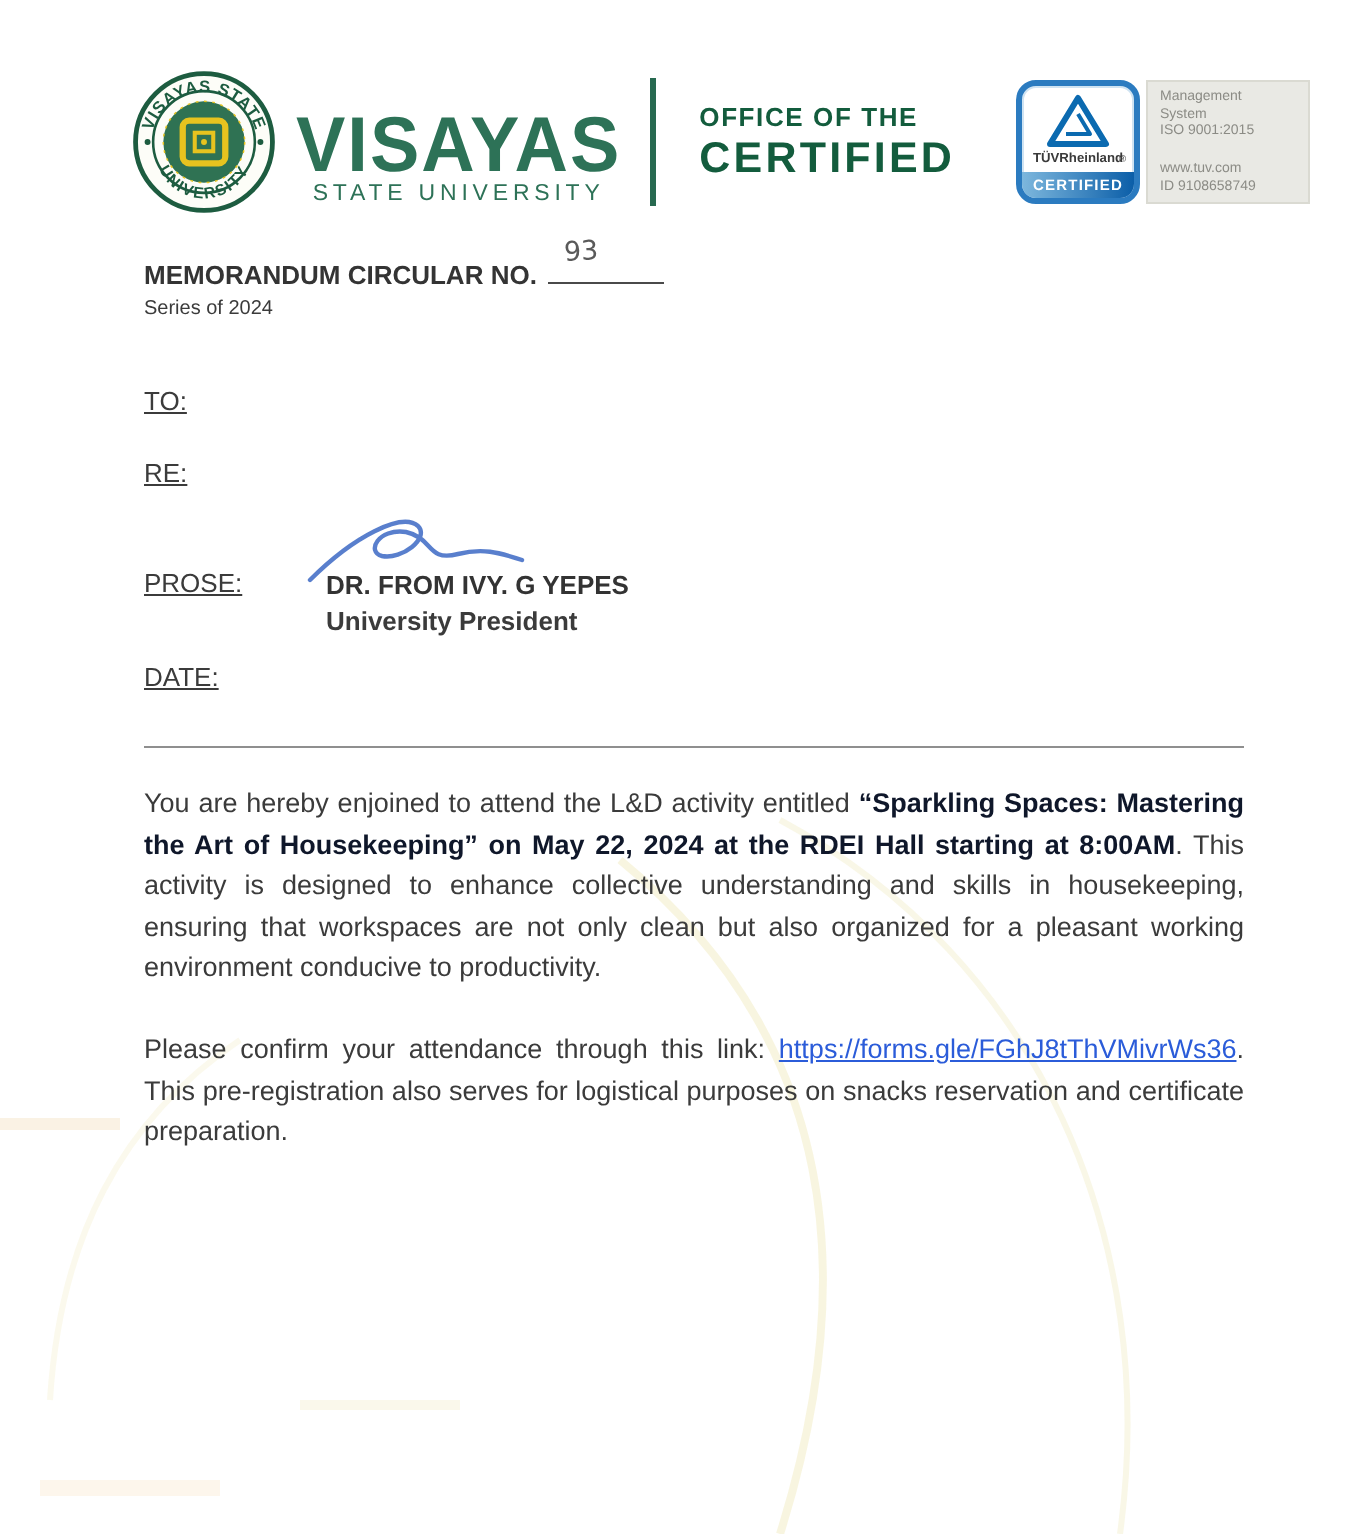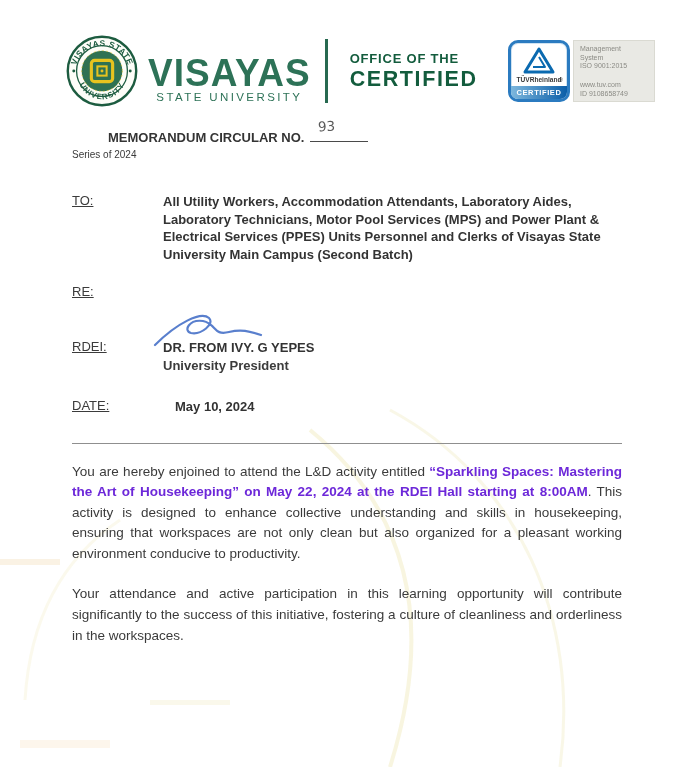--- a/index.html
+++ b/index.html
@@ -52,21 +52,21 @@
     width:82px; background:#e9e9e4; margin-left:3px; padding:4px 0 3px 6px;
     display:flex; flex-direction:column; justify-content:space-between;
     border:1px solid #dadad2;
   }
   .cert-text .l { font-size:7px; color:#8b8b85; line-height:8.5px; }
   .cert-text .grp { display:block; }
 
   
   .content { position:absolute; left:72px; top:126px; width:550px; }
 
-  .memo-no { font-size:13px; font-weight:bold; color:#343434; white-space:nowrap;margin-left:36px; }
+  .memo-no { font-size:13px; font-weight:bold; color:#343434; white-space:nowrap; }
   .memo-num-wrap {
     display:inline-block; width:58px; border-bottom:1.8px solid #4a4a4a;
     margin-left:6px; text-align:center; position:relative; height:16px; vertical-align:baseline;
   }
   .memo-num {
     position:absolute; left:8px; top:-8px; font-family:"DejaVu Sans", sans-serif;
     font-size:13.5px; font-weight:normal; color:#5a5a5a; transform:rotate(-3deg);
   }
   .memo-series { font-size:10px; color:#3b3b3b; margin-top:4px; }
 
@@ -75,21 +75,21 @@
   .meta-label { color:#3b3b3b;text-decoration:underline; }
   .meta-value { color:#333333; font-weight:bold; line-height:17.5px; }
   .from-wrap { position:relative; }
   .from-title { font-weight:bold; color:#3b3b3b; }
   .signature { position:absolute; top:-30px; left:-14px; pointer-events:none; }
 
   .rule { border:none; border-top:1.7px solid #8f8f8f; margin-top:27px; }
 
   .body-text { margin-top:18px; font-size:13.5px; line-height:20.6px; color:#3b3b3b; }
   .body-text p { text-align:justify; margin-bottom:20px; }
-  .body-text b { color:#6d28d9; }
+  .body-text b { color:#0f172a; }
   .link { color:#2b5cd9; text-decoration:underline; cursor:pointer; }
 </style>
 </head>
 <body>
 
 <div class="page">
 
   <svg class="bg-arcs" width="675" height="767" viewBox="0 0 675 767">
     <path d="M 390 767 C 430 640 420 520 310 430" fill="none" stroke="#f2ecc6" stroke-width="4" opacity="0.55"></path>
     <path d="M 560 767 C 580 620 520 480 390 410" fill="none" stroke="#f4efd0" stroke-width="3" opacity="0.5"></path>
@@ -163,47 +163,45 @@
 
     <div class="memo-no">
       <span>MEMORANDUM CIRCULAR NO.</span><span class="memo-num-wrap"><span class="memo-num">93</span></span>
     </div>
     <div class="memo-series">Series of 2024</div>
 
     <div class="meta">
 
       <div class="meta-row">
         <div class="meta-label">TO:</div>
-        <div class="meta-value">All Utility Workers, Accommodation Attendants, Laboratory Aides, Laboratory Technicians, Motor Pool Services (MPS) and Power Plant &amp; Electrical Services (PPES) Units Personnel and Clerks of Visayas State University Main Campus (Second Batch)</div>
       </div>
 
       <div class="meta-row" style="margin-bottom:18px;">
         <div class="meta-label">RE:</div>
       </div>
 
       <div class="meta-row" style="margin-bottom:10px; margin-top:40px;">
-        <div class="meta-label">RDEI:</div>
+        <div class="meta-label">PROSE:</div>
         <div class="meta-value from-wrap">
           <svg class="signature" width="130" height="42" viewBox="0 0 130 42">
             <path d="M 6 36 C 28 14 52 2 60 9 C 66 15 52 26 42 24 C 34 22 40 10 54 12 C 68 15 64 27 80 23 C 92 20 100 22 112 26" fill="none" stroke="#4b74c9" stroke-width="2.2" stroke-linecap="round" opacity="0.92"></path>
           </svg>
           <div>DR. FROM IVY. G YEPES</div>
           <div class="from-title">University President</div>
         </div>
       </div>
 
-      <div class="meta-row" style="margin-bottom:0; margin-top:24px;gap:12px;">
+      <div class="meta-row" style="margin-bottom:0; margin-top:12px;">
         <div class="meta-label">DATE:</div>
-        <div class="meta-value">May 10, 2024</div>
       </div>
     </div>
 
     <hr class="rule">
 
     <div class="body-text">
       <p><span>You are hereby enjoined to attend the L&amp;D activity entitled </span><b>“Sparkling Spaces: Mastering the Art of Housekeeping” on May 22, 2024 at the RDEI Hall starting at 8:00AM</b><span>. This activity is designed to enhance collective understanding and skills in housekeeping, ensuring that workspaces are not only clean but also organized for a pleasant working environment conducive to productivity.</span></p>
 
-
-      <p>Your attendance and active participation in this learning opportunity will contribute significantly to the success of this initiative, fostering a culture of cleanliness and orderliness in the workspaces.</p>
+      <p><span>Please confirm your attendance through this link: </span><a class="link">https://forms.gle/FGhJ8tThVMivrWs36</a><span>. This pre-registration also serves for logistical purposes on snacks reservation and certificate preparation.</span></p>
+
 
     </div>
   </main>
 </div>
 
 </body></html>

